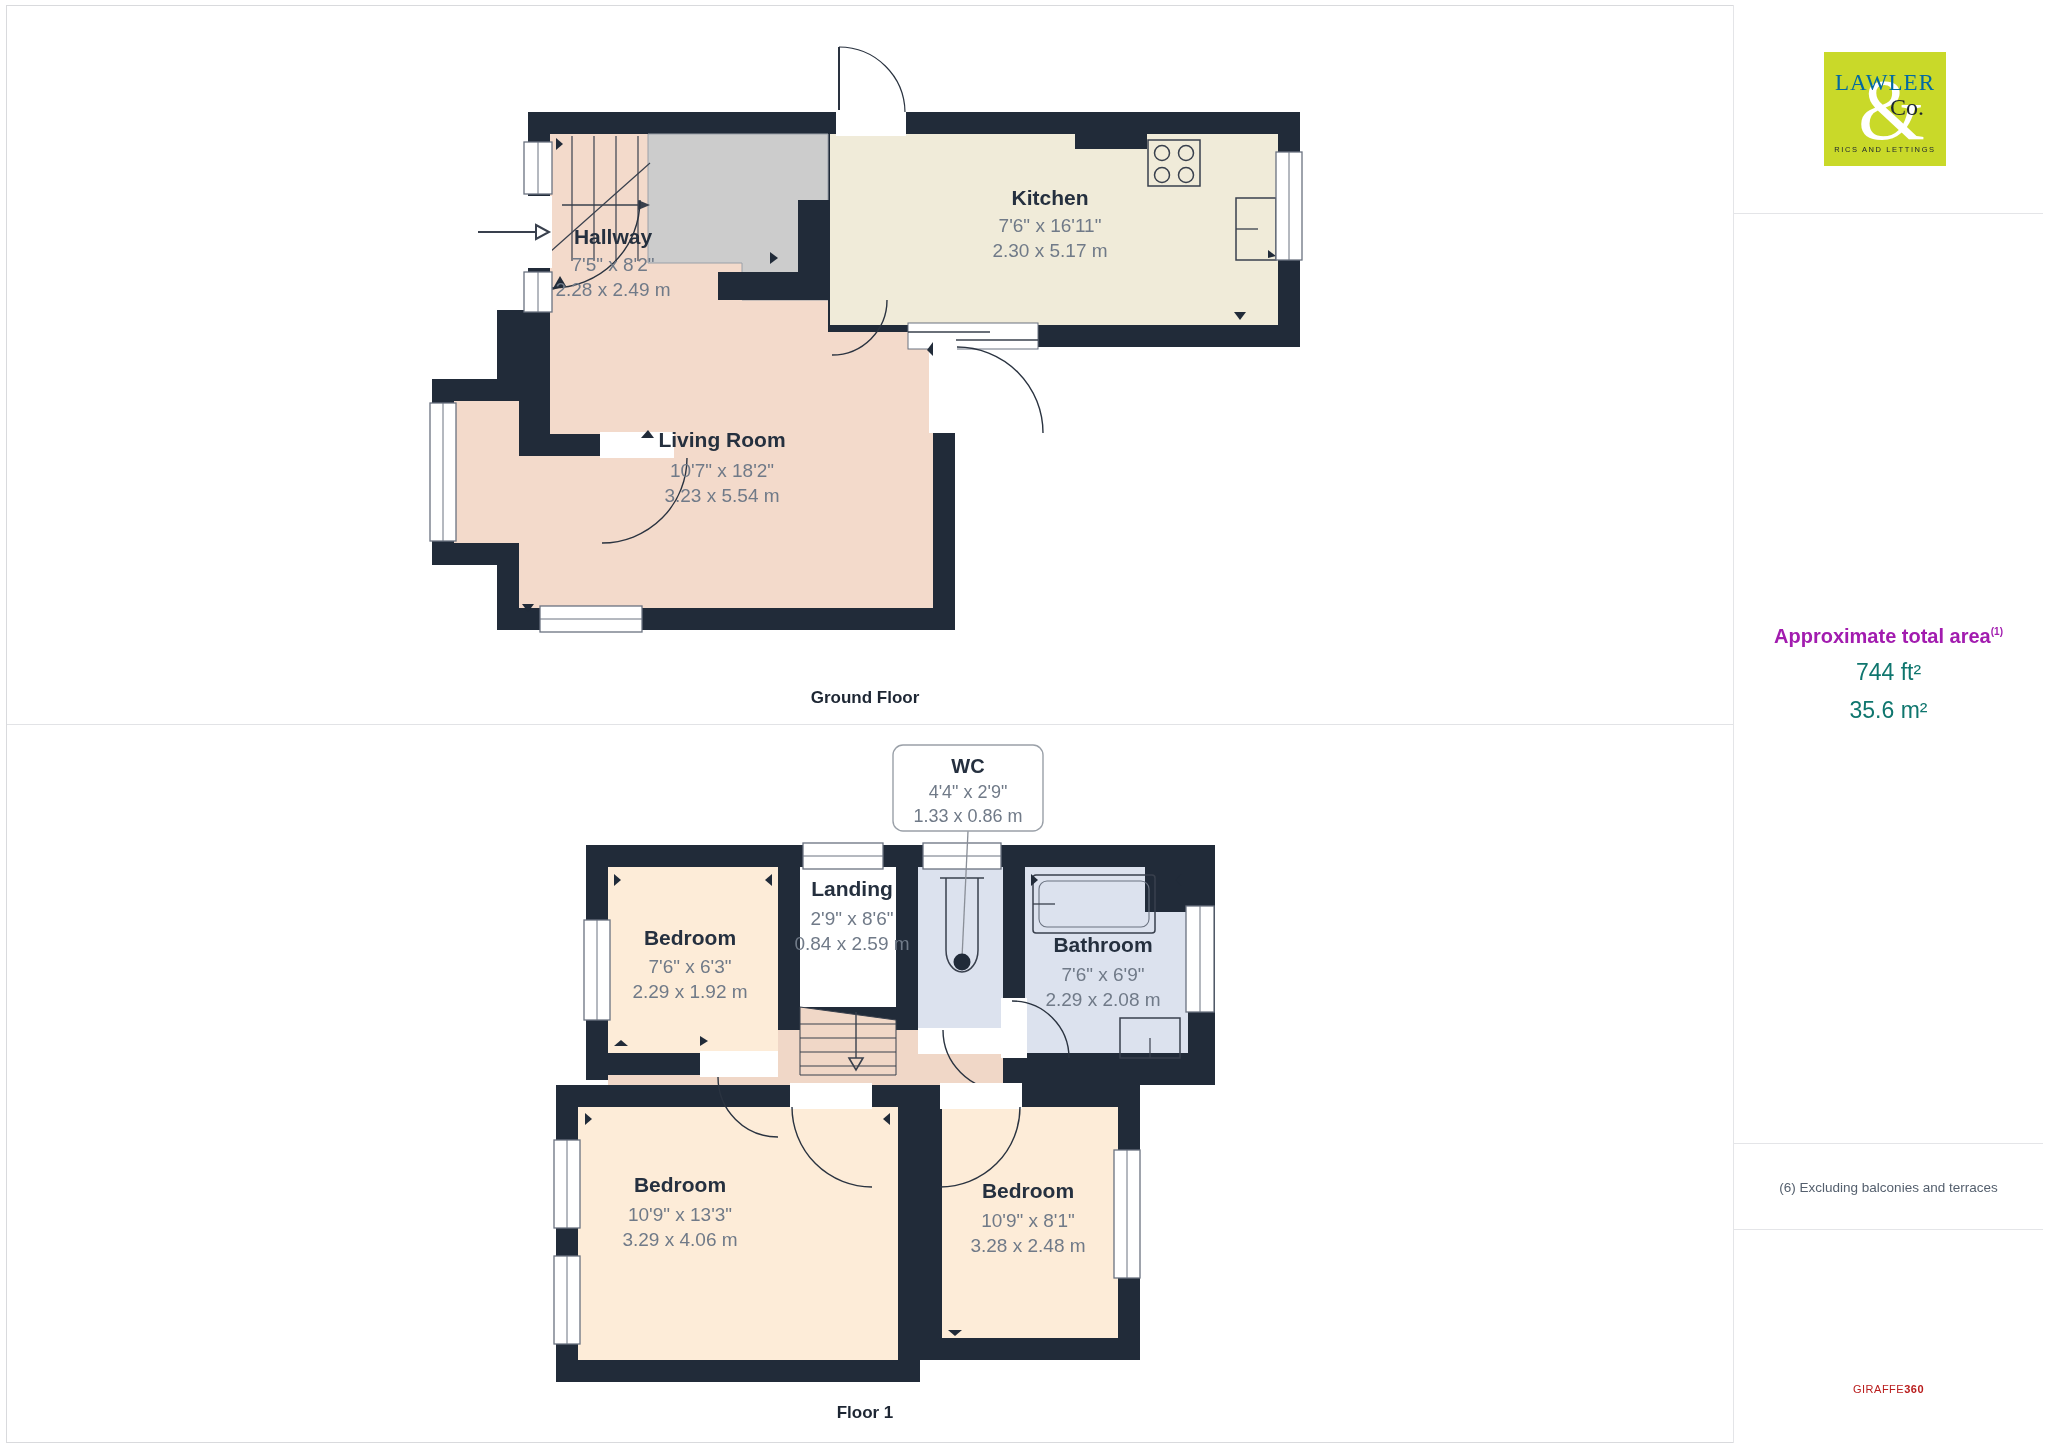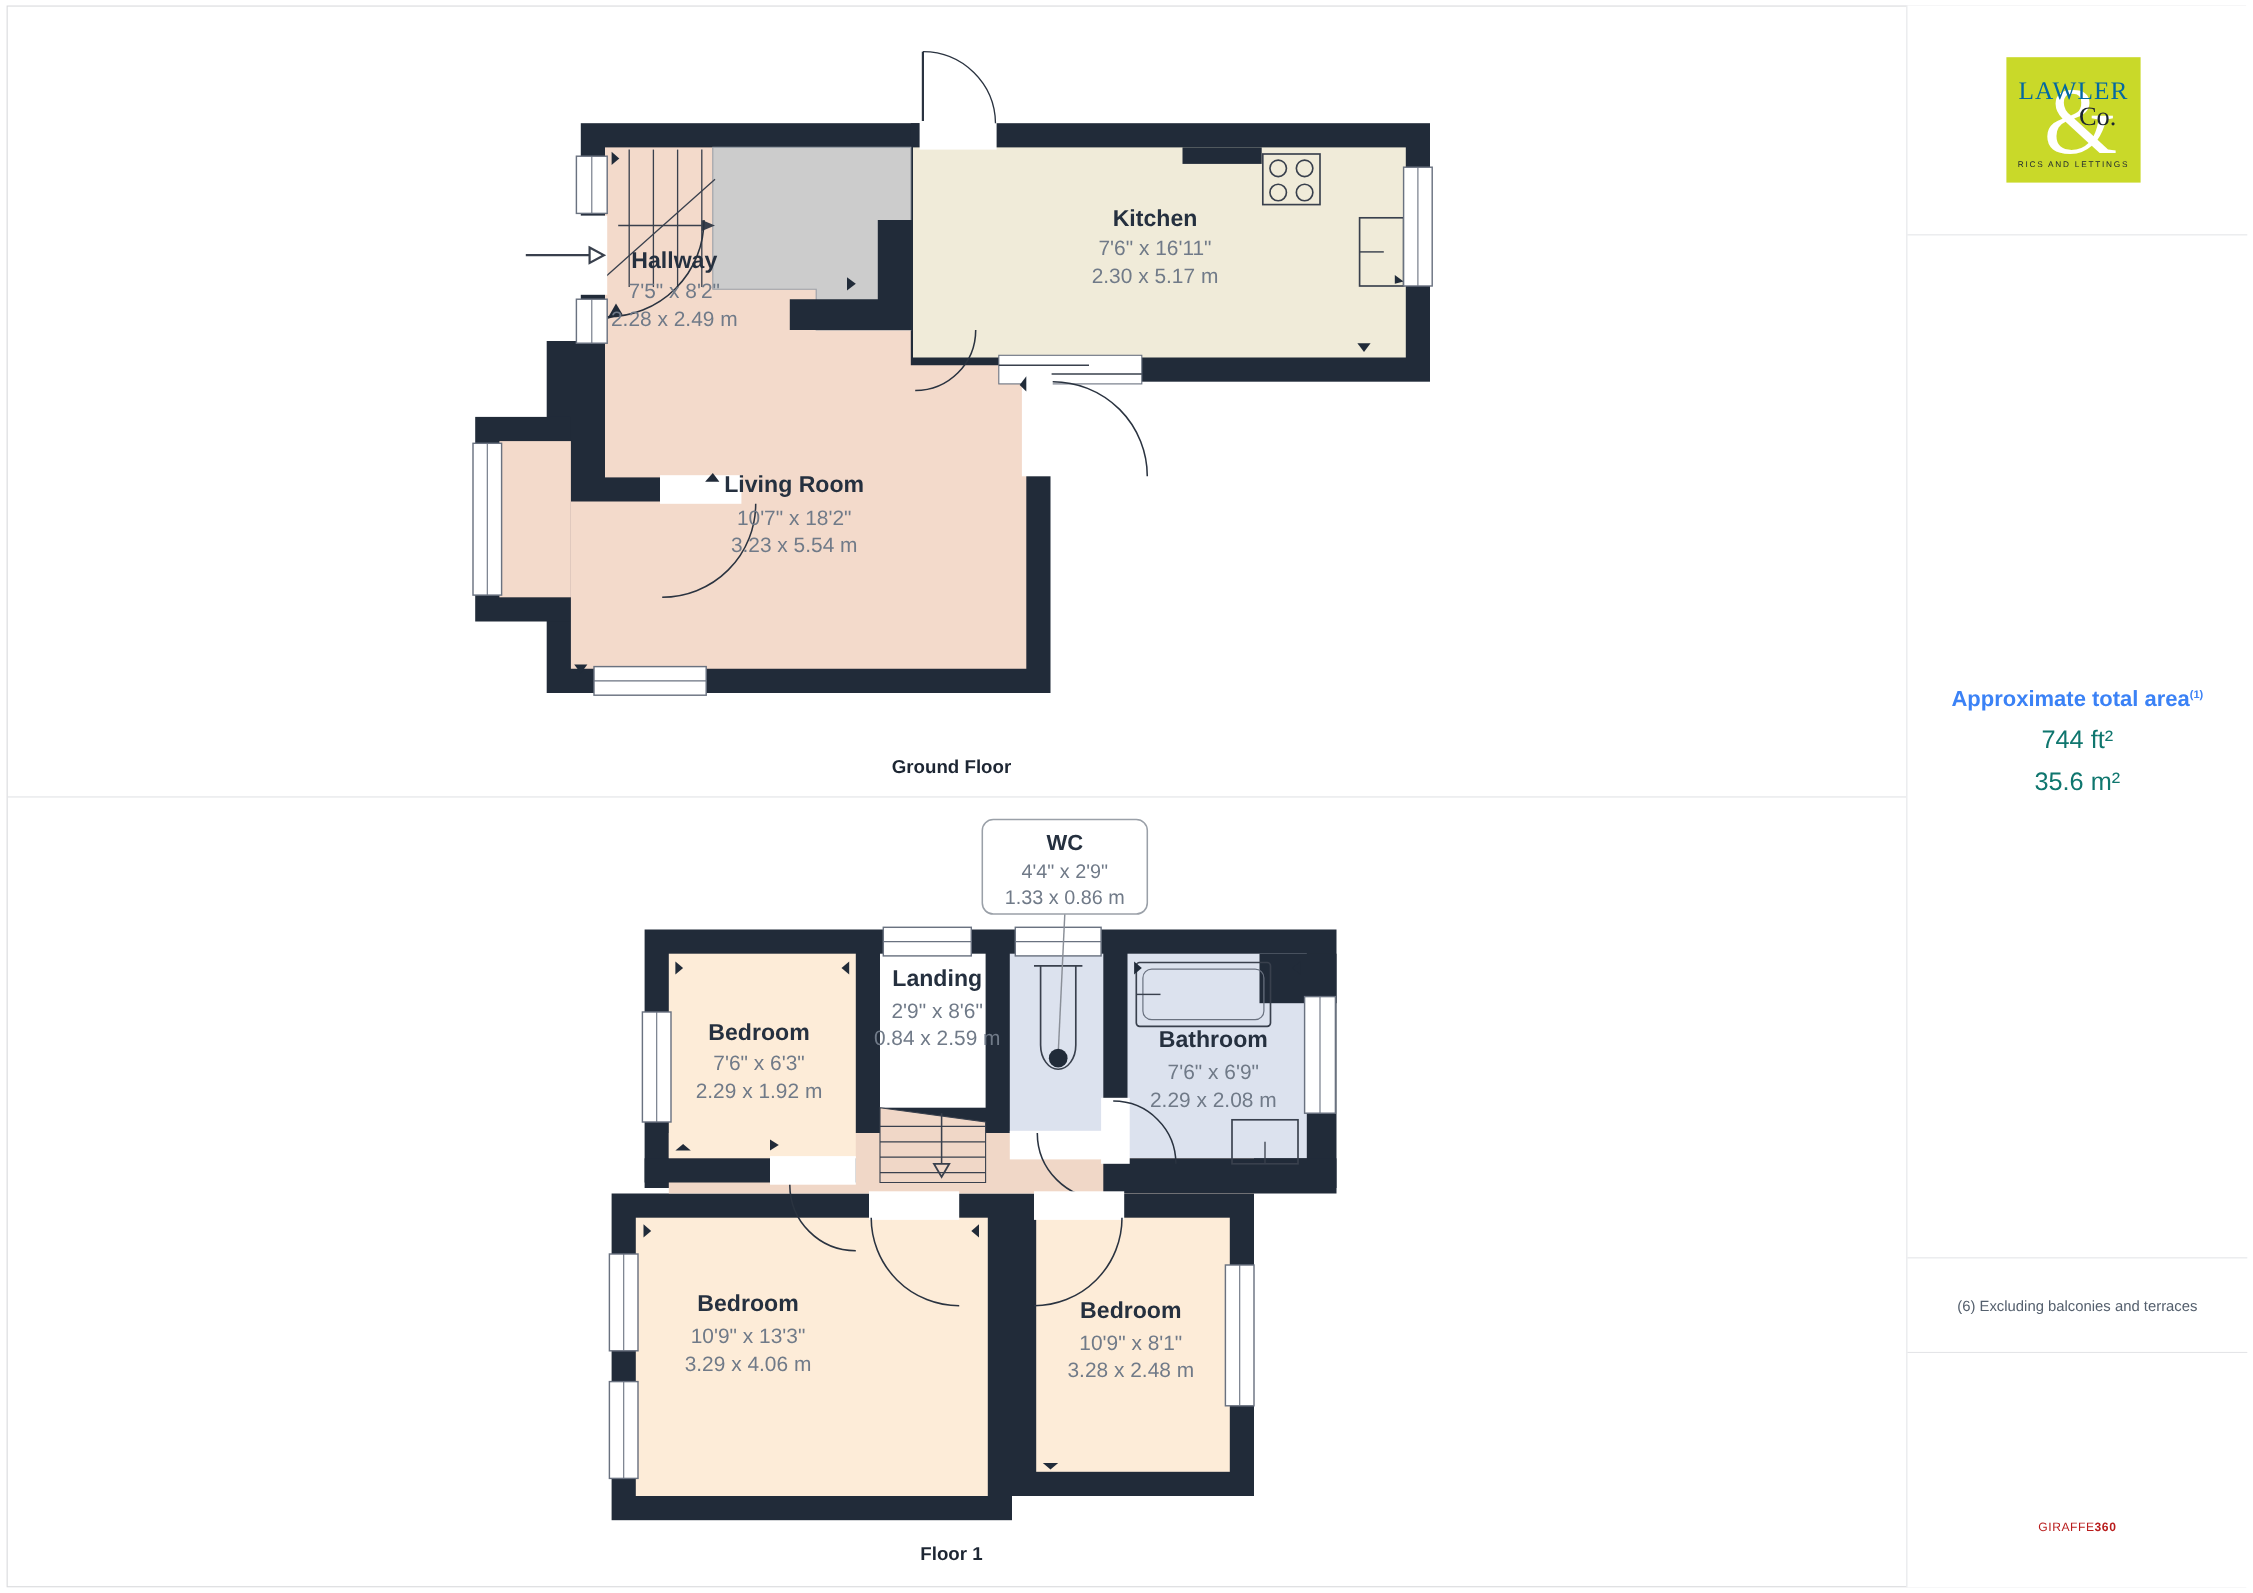--- a/index.html
+++ b/index.html
@@ -15,21 +15,21 @@
   .floor-label{font-size:17px;font-weight:700;fill:#1d2633;text-anchor:middle;}
   
   .sidebar{position:absolute;left:1733px;top:5px;width:309px;bottom:5px;background:#fff;border-left:1px solid #e4e5e8;}
   .sb-divider{position:absolute;left:0;width:100%;height:1px;background:#e4e5e8;}
   .logo-box{position:absolute;left:90px;top:47px;width:122px;height:114px;background:#c9d929;}
   .logo-amp{position:absolute;left:34px;top:8px;font-family:"Liberation Serif",serif;font-size:86px;color:#ffffff;font-weight:400;}
   .logo-lawler{position:absolute;left:0;top:18px;width:100%;text-align:center;font-family:"Liberation Serif",serif;font-size:23px;letter-spacing:1px;color:#0369a1;}
   .logo-co{position:absolute;left:66px;top:42px;font-family:"Liberation Serif",serif;font-size:24px;color:#1b2430;}
   .logo-tag{position:absolute;left:0;bottom:12px;width:100%;text-align:center;font-size:7.5px;letter-spacing:1.6px;color:#1b2430;}
   .area-block{position:absolute;left:0;top:620px;width:100%;text-align:center;}
-  .area-title{font-size:20px;font-weight:700;color:#3b82f6;}
+  .area-title{font-size:20px;font-weight:700;color:#a21caf;}
   .area-title sup{font-size:10px;font-weight:700;}
   .area-val{font-size:23px;color:#0f766e;margin-top:11px;}
   .footnote{position:absolute;left:10px;top:1175px;width:calc(100% - 20px);text-align:center;font-size:13.5px;color:#55606e;}
   .disclaimer{position:absolute;left:18px;top:1256px;width:calc(100% - 36px);text-align:center;font-size:13.5px;line-height:1.55;color:#55606e;}
   .brand{position:absolute;left:0;top:1378px;width:100%;text-align:center;font-size:11px;color:#b91c1c;letter-spacing:.5px;}
   .brand b{font-weight:700;}
   .main-divider{position:absolute;left:7px;top:724px;width:1726px;height:1px;background:#e2e3e6;}
 </style>
 </head>
 <body>

